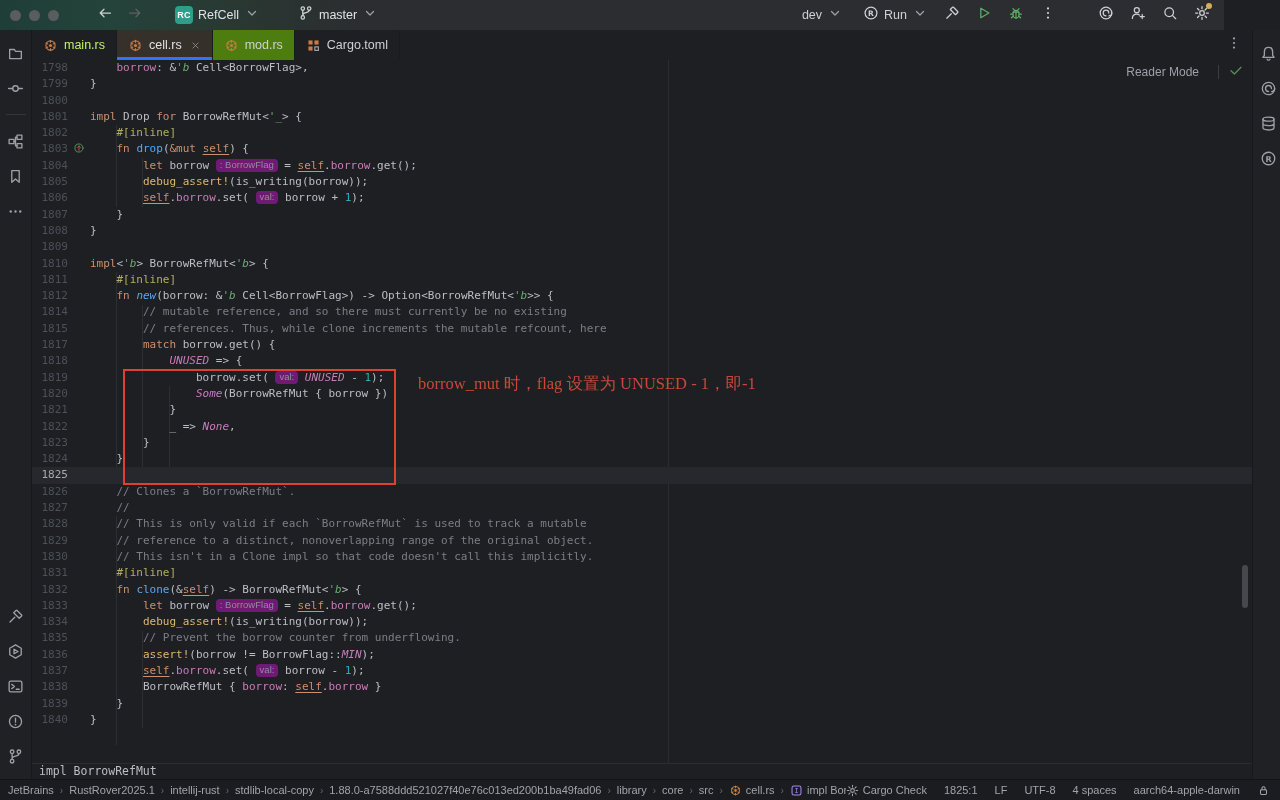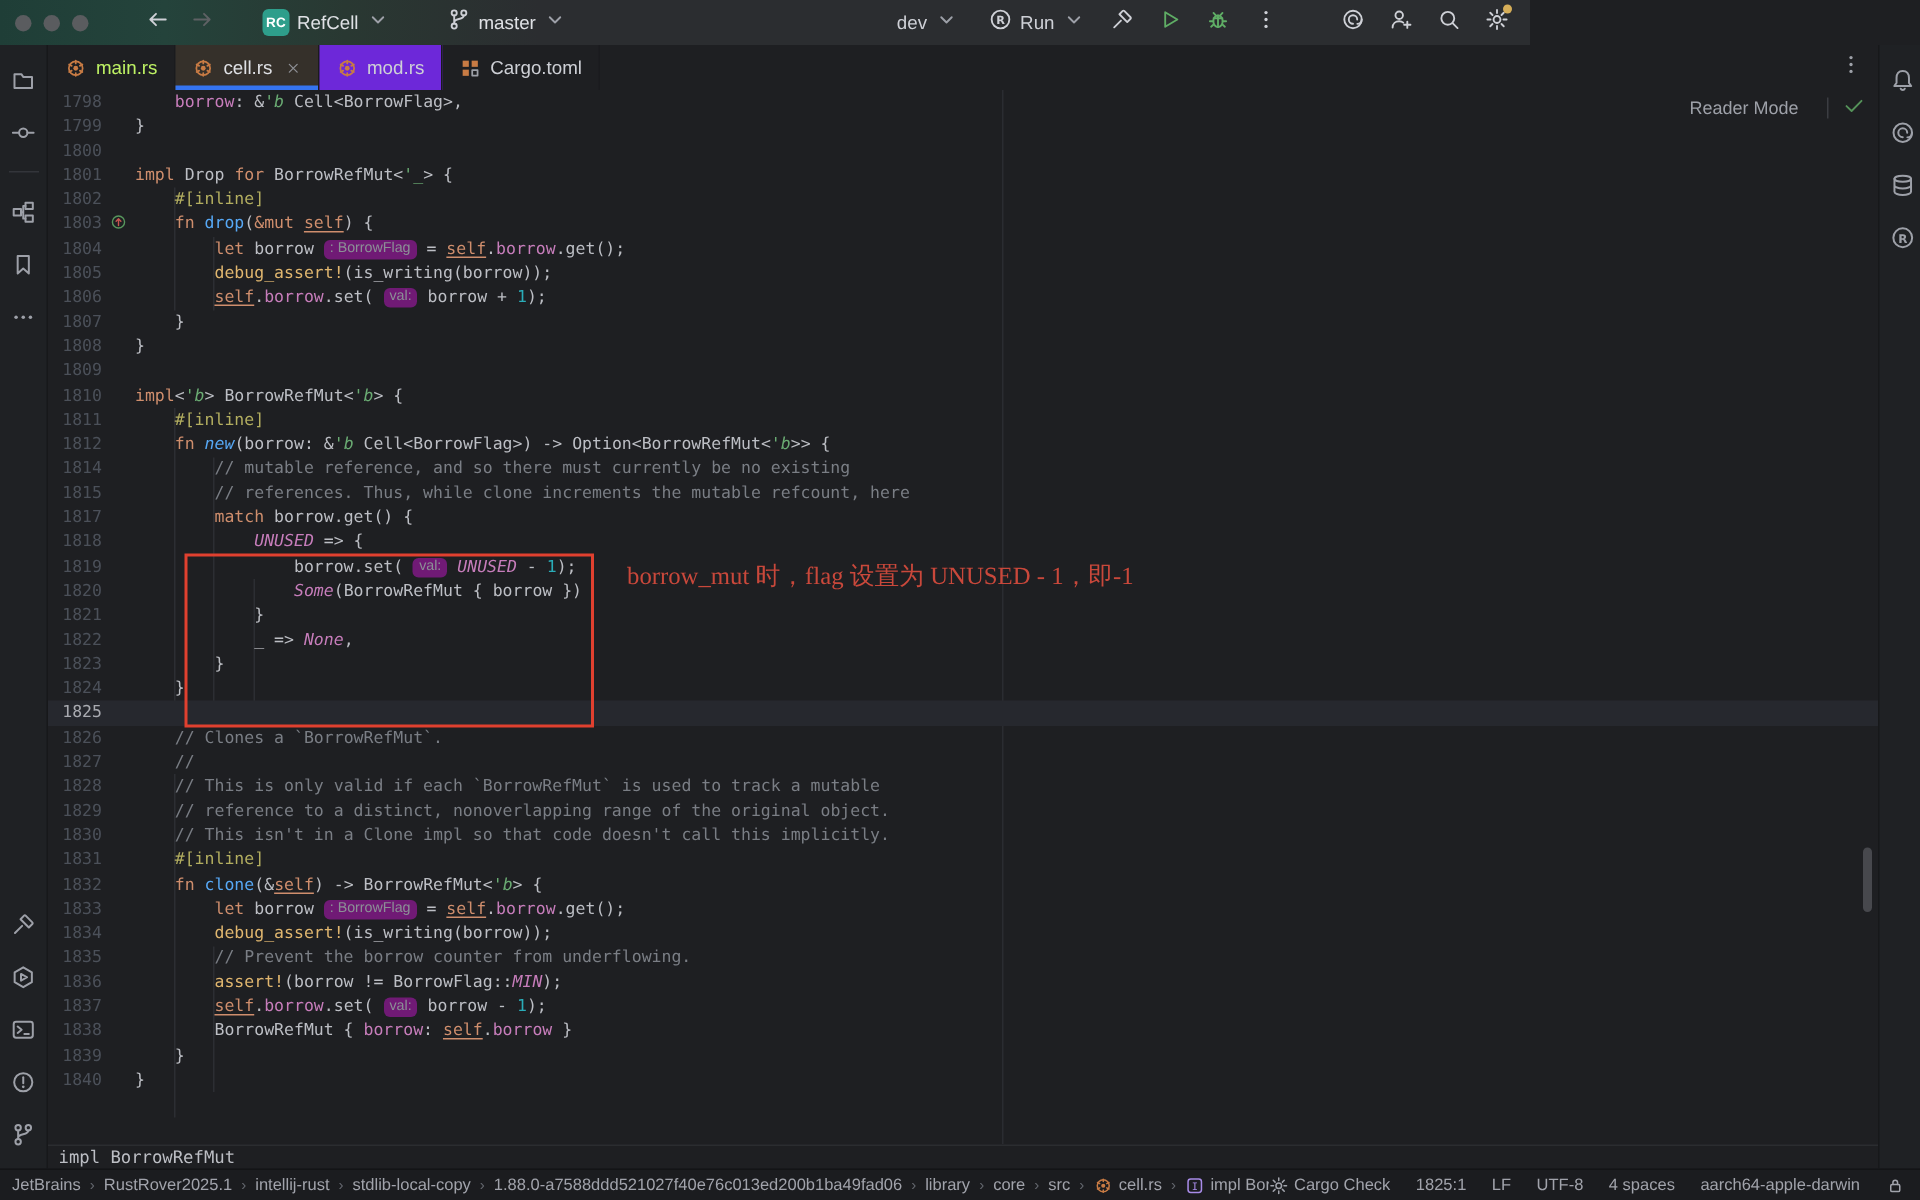--- a/index.html
+++ b/index.html
@@ -1,21 +1,21 @@
 <!DOCTYPE html>
 <html><head>
 <meta charset="utf-8">
 <style>
   * { margin:0; padding:0; box-sizing:border-box; }
   html,body { width:1280px; height:800px; background:#1E1F22; overflow:hidden;
     font-family:"Liberation Sans", sans-serif; -webkit-font-smoothing:antialiased; }
   #window { position:relative; width:1280px; height:800px; background:#1E1F22; }
 
   
-  .toolbar { position:absolute; left:0; top:0; width:1020px; height:30px;
+  .toolbar { position:absolute; left:0; top:0; width:1224px; height:30px;
     background:linear-gradient(90deg,#1F3E37 0px,#24433B 110px,#293832 230px,#2B2D30 360px,#2B2D30 100%);
     display:flex; align-items:center; }
   .traffic { display:flex; gap:8px; padding:0 14px 0 10px; }
   .traffic span { width:11px; height:11px; border-radius:50%; background:#5A5C5F; display:block; }
   .navarrows { display:flex; align-items:center; gap:14px; margin-left:24px; }
   .tb-group { display:flex; align-items:center; gap:5px; margin-left:26px; cursor:default; }
   .tb-label { color:#DFE1E5; font-size:12.5px; }
   .proj-badge { width:18px; height:18px; border-radius:4px; background:#2E9E8B;
     color:#fff; font-size:9px; font-weight:bold; display:flex; align-items:center;
     justify-content:center; letter-spacing:.2px; }
@@ -36,21 +36,21 @@
   .strip .icons.bottom { bottom:12px; }
   .strip .ic { width:22px; height:22px; display:flex; align-items:center; justify-content:center;
     border-radius:4px; }
   .strip .divider { width:20px; height:1px; background:#33353A; margin:2px 0; }
 
   
   .tabbar { position:absolute; left:32px; top:30px; width:1220px; height:30px;
     background:#1E1F22; display:flex; align-items:stretch; }
   .tab { display:flex; align-items:center; gap:6px; padding:0 11px; font-size:12.5px;
     color:#CED0D6; position:relative; border-right:1px solid #1A1B1E; cursor:default; }
-  .tab.tint { background:#6d28d9; }
+  .tab.tint { background:#4d7c0f; }
   .tab.active { background:#35302A; color:#DFE1E5; }
   .tab.active::after { content:""; position:absolute; left:0; right:0; bottom:0; height:3px;
     background:#3574F0; }
   .tab .lbl-main { color:#bef264; }
   .tab .close { display:flex; margin-left:2px; opacity:.85; }
   .tabbar .tab-kebab { margin-left:auto; align-self:center; margin-right:10px; }
 
   
   .editor { position:absolute; left:32px; top:60px; width:1220px; height:703px;
     background:#1E1F22; overflow:hidden; }

